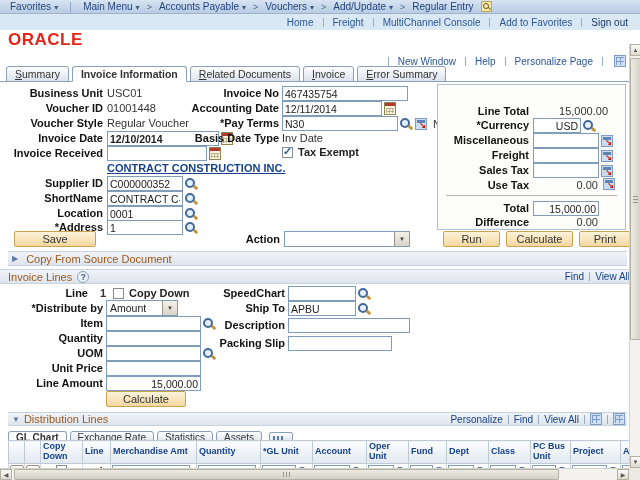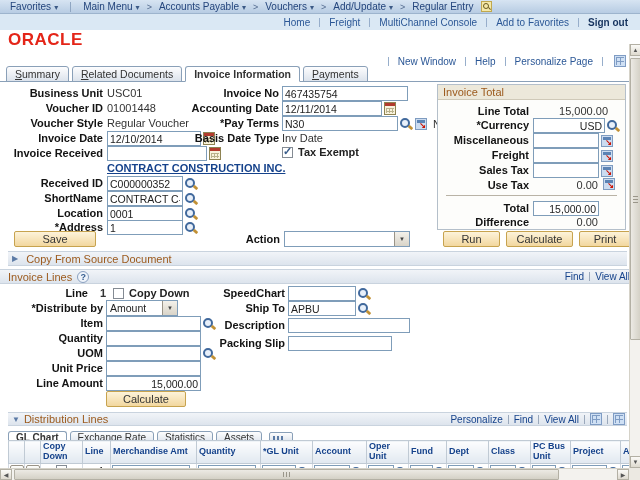--- a/index.html
+++ b/index.html
@@ -10,21 +10,21 @@
   .crumb-item{padding:0 4px;cursor:pointer}
   .caret{font-size:8px;color:#3c5a86;margin-left:3px}
   .crumb-divider{display:inline-block;width:1px;height:10px;background:#8fa6c2;margin:0 8px}
   .crumb-sep{color:#51688c;margin:0 3px;font-size:9px}
   .bsearch{width:11px;height:11px;position:relative;display:inline-block;margin-left:4px;background:#f5e9a8;border:1px solid #c0a84e}
   .bsearch::before{content:"";position:absolute;left:1px;top:1px;width:4px;height:4px;border:1px solid #6a5a1e;border-radius:50%}
   .bsearch::after{content:"";position:absolute;left:6px;top:6px;width:3px;height:1px;background:#6a5a1e;transform:rotate(45deg)}
   .linksbar{position:absolute;left:0;top:14px;width:640px;height:16px;background:#dae8f4;display:flex;align-items:center;justify-content:flex-end;font-size:10px;color:#2b5796;padding-right:10px;white-space:nowrap}
   .linksbar .lk-item{cursor:pointer;padding:0 2px}
   .pipe{display:inline-block;width:1px;height:9px;background:#97aecb;margin:0 7px}
-  .signout{font-weight:bold;color:#16335e}
+  .signout{font-weight:normal;color:#16335e}
   .logo{position:absolute;left:8px;top:30px;font-size:17px;font-weight:bold;color:#e42518;letter-spacing:.5px}
   .pagelinks{position:absolute;left:300px;top:55px;width:326px;height:12px;display:flex;align-items:center;justify-content:flex-end;font-size:10px;color:#2b5796;white-space:nowrap}
   .pagelinks .lk-item{cursor:pointer;padding:0 2px}
   .gridicon{width:12px;height:12px;display:inline-block;background:#cfe0f4;border:1px solid #7f9cc4;position:relative;margin-left:4px}
   .gridicon::after{content:"";position:absolute;left:1px;top:1px;right:1px;bottom:1px;background:repeating-linear-gradient(90deg,#7f9cc4 0 1px,transparent 1px 4px),repeating-linear-gradient(#7f9cc4 0 1px,transparent 1px 4px)}
   
   .tabbar{position:absolute;left:0;top:67px;width:632px;height:15px;border-bottom:1px solid #8aa0b8;display:flex;align-items:flex-end;padding-left:6px}
   .ptab{display:inline-block;border:1px solid #8aa0b8;border-radius:3px 3px 0 0;background:linear-gradient(#fdfdfe,#dce3ec);padding:1px 8px;font-size:10.5px;color:#333;margin-right:3px;margin-bottom:-1px;white-space:nowrap;cursor:pointer;position:relative}
   .ptab.u::first-letter{text-decoration:underline}
   .ptab.active{background:#fff;font-weight:bold;border-bottom-color:#fff}
@@ -128,45 +128,46 @@
     <span class="pipe"></span>
   <span class="lk-item">Help</span>
     <span class="pipe"></span>
   <span class="lk-item">Personalize Page</span>
     <span class="pipe"></span>
   <span class="gridicon"></span>
 </div>
 
 <div class="tabbar">
   <span class="ptab u">Summary</span>
+  <span class="ptab active">Invoice Information</span>
   <span class="ptab u">Related Documents</span>
-  <span class="ptab active">Invoice Information</span>
-  <span class="ptab u">Payments</span>
+  <span class="ptab u">Invoice</span>
+  <span class="ptab u">Error Summary</span>
 </div>
 
 <span class="lbl" style="left:0;top:87px;width:103px">Business Unit</span>
 <span class="val" style="left:107px;top:87px">USC01</span>
 <span class="lbl" style="left:0;top:102px;width:103px">Voucher ID</span>
 <span class="val" style="left:107px;top:102px">01001448</span>
 <span class="lbl" style="left:0;top:117px;width:103px">Voucher Style</span>
 <span class="val" style="left:107px;top:117px">Regular Voucher</span>
 <span class="lbl" style="left:0;top:132px;width:103px">Invoice Date</span>
 <div class="fld" style="left:107px;top:131px">
-  <input class="ti" style="width: 94px;" value="12/10/2014">
+  <input class="ti" style="width: 112px; font-weight: bold;" value="12/10/2014">
   <span class="cal"></span>
 </div>
 <span class="lbl" style="left:0;top:147px;width:103px">Invoice Received</span>
 <div class="fld" style="left:107px;top:146px">
   <input class="ti" style="width: 100px;" value="">
   <span class="cal"></span>
 </div>
 
 <span class="slink" style="left:107px;top:162px">CONTRACT CONSTRUCTION  INC.</span>
 
-<span class="lbl" style="left:0;top:177px;width:103px">Received ID</span>
+<span class="lbl" style="left:0;top:177px;width:103px">Supplier ID</span>
 <div class="fld" style="left:107px;top:176px">
   <input class="ti" style="width: 76px;" value="C000000352">
   <span class="lk"></span>
 </div>
 <span class="lbl" style="left:0;top:192px;width:103px">ShortName</span>
 <div class="fld" style="left:107px;top:191px">
   <input class="ti" style="width: 76px;" value="CONTRACT C-001">
   <span class="lk"></span>
 </div>
 <span class="lbl" style="left:0;top:207px;width:103px">Location</span>
@@ -197,26 +198,25 @@
   <span style="margin-left:4px;font-size:11px;color:#333">Net 30 Day</span>
 </div>
 <span class="lbl" style="left:150px;top:132px;width:129px">Basis Date Type</span>
 <span class="val" style="left:282px;top:132px">Inv Date</span>
 <div class="fld" style="left:282px;top:146px">
   <span class="cb on"></span>
   <span class="b" style="margin-left:3px">Tax Exempt</span>
 </div>
 
 <div class="itbox">
-  <div class="ithead">Invoice Total</div>
   <span class="lbl" style="left:0;top:20px;width:91px">Line Total</span>
   <span class="val num" style="left:90px;top:20px;width:80px">15,000.00</span>
   <span class="lbl" style="left:0;top:34px;width:91px">*Currency</span>
   <div class="fld" style="left:95px;top:33px">
-    <input class="ti num" style="width: 72px;" value="USD">
+    <input class="ti num" style="width: 48px;" value="USD">
     <span class="lk"></span>
   </div>
   <span class="lbl" style="left:0;top:49px;width:91px">Miscellaneous</span>
   <div class="fld" style="left:95px;top:48px">
     <input class="ti num" style="width: 66px;" value="">
     <span class="tr"></span>
   </div>
   <span class="lbl" style="left:0;top:64px;width:91px">Freight</span>
   <div class="fld" style="left:95px;top:63px">
     <input class="ti num" style="width: 66px;" value="">

